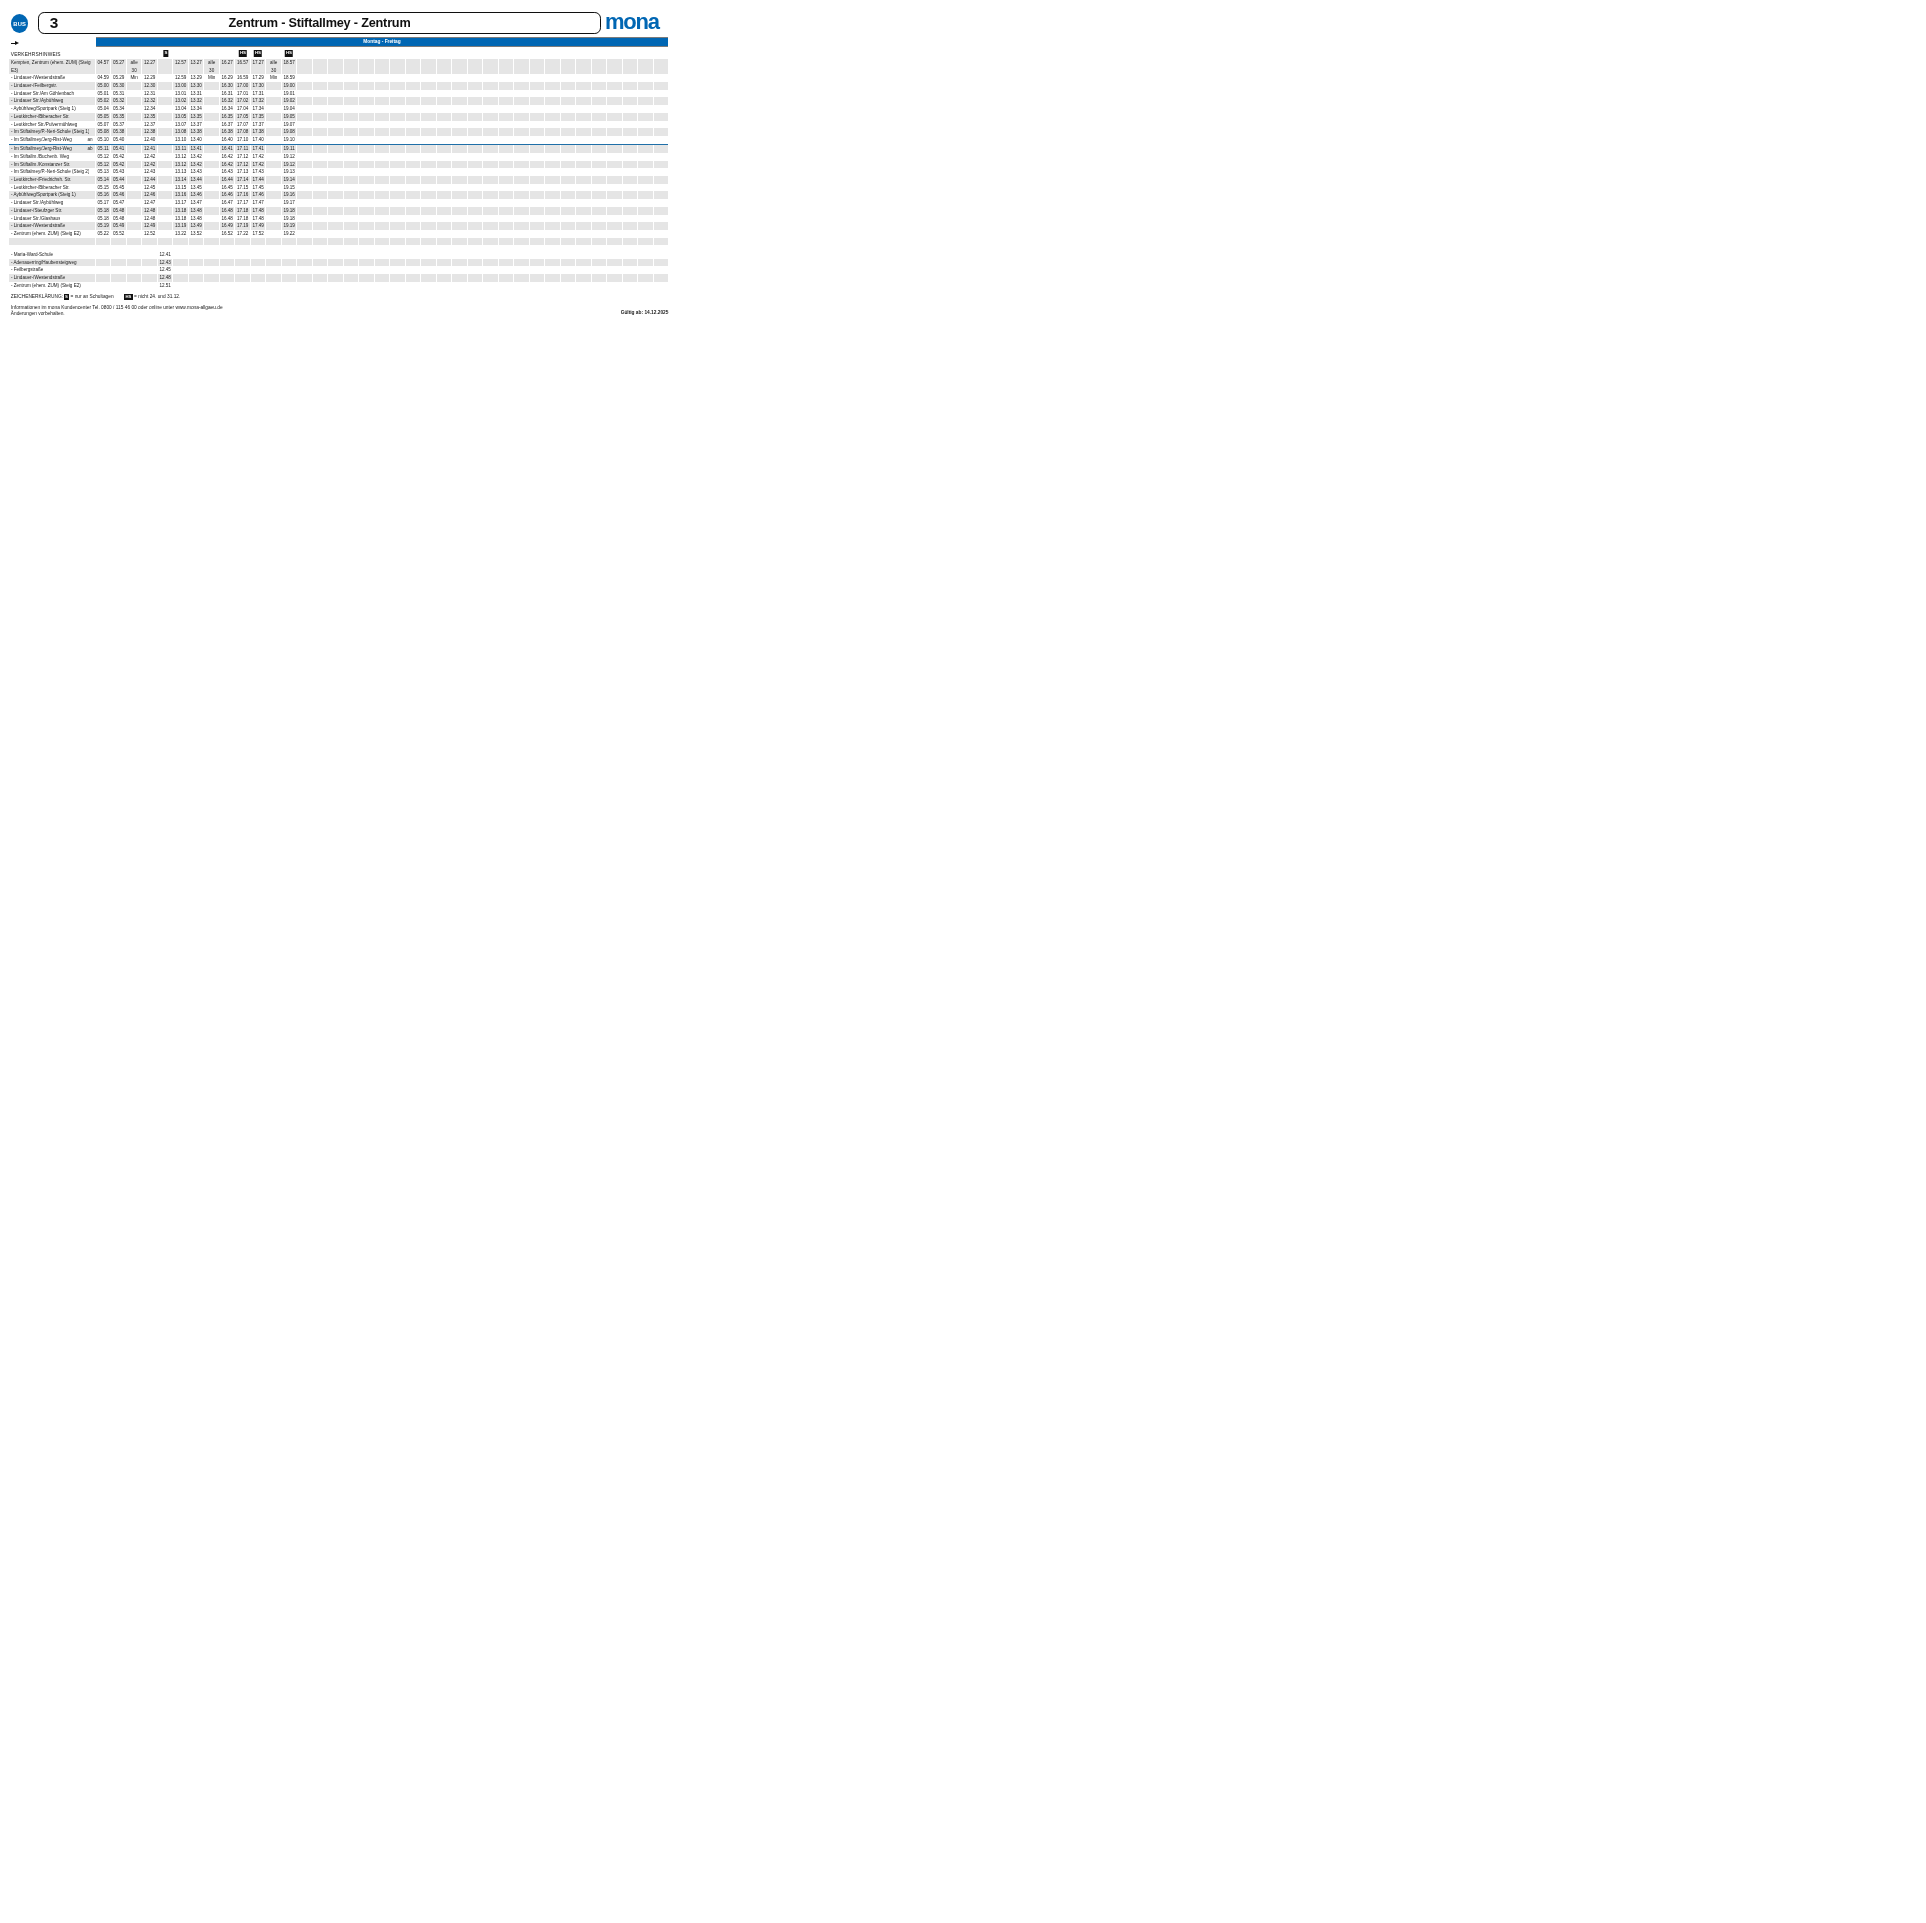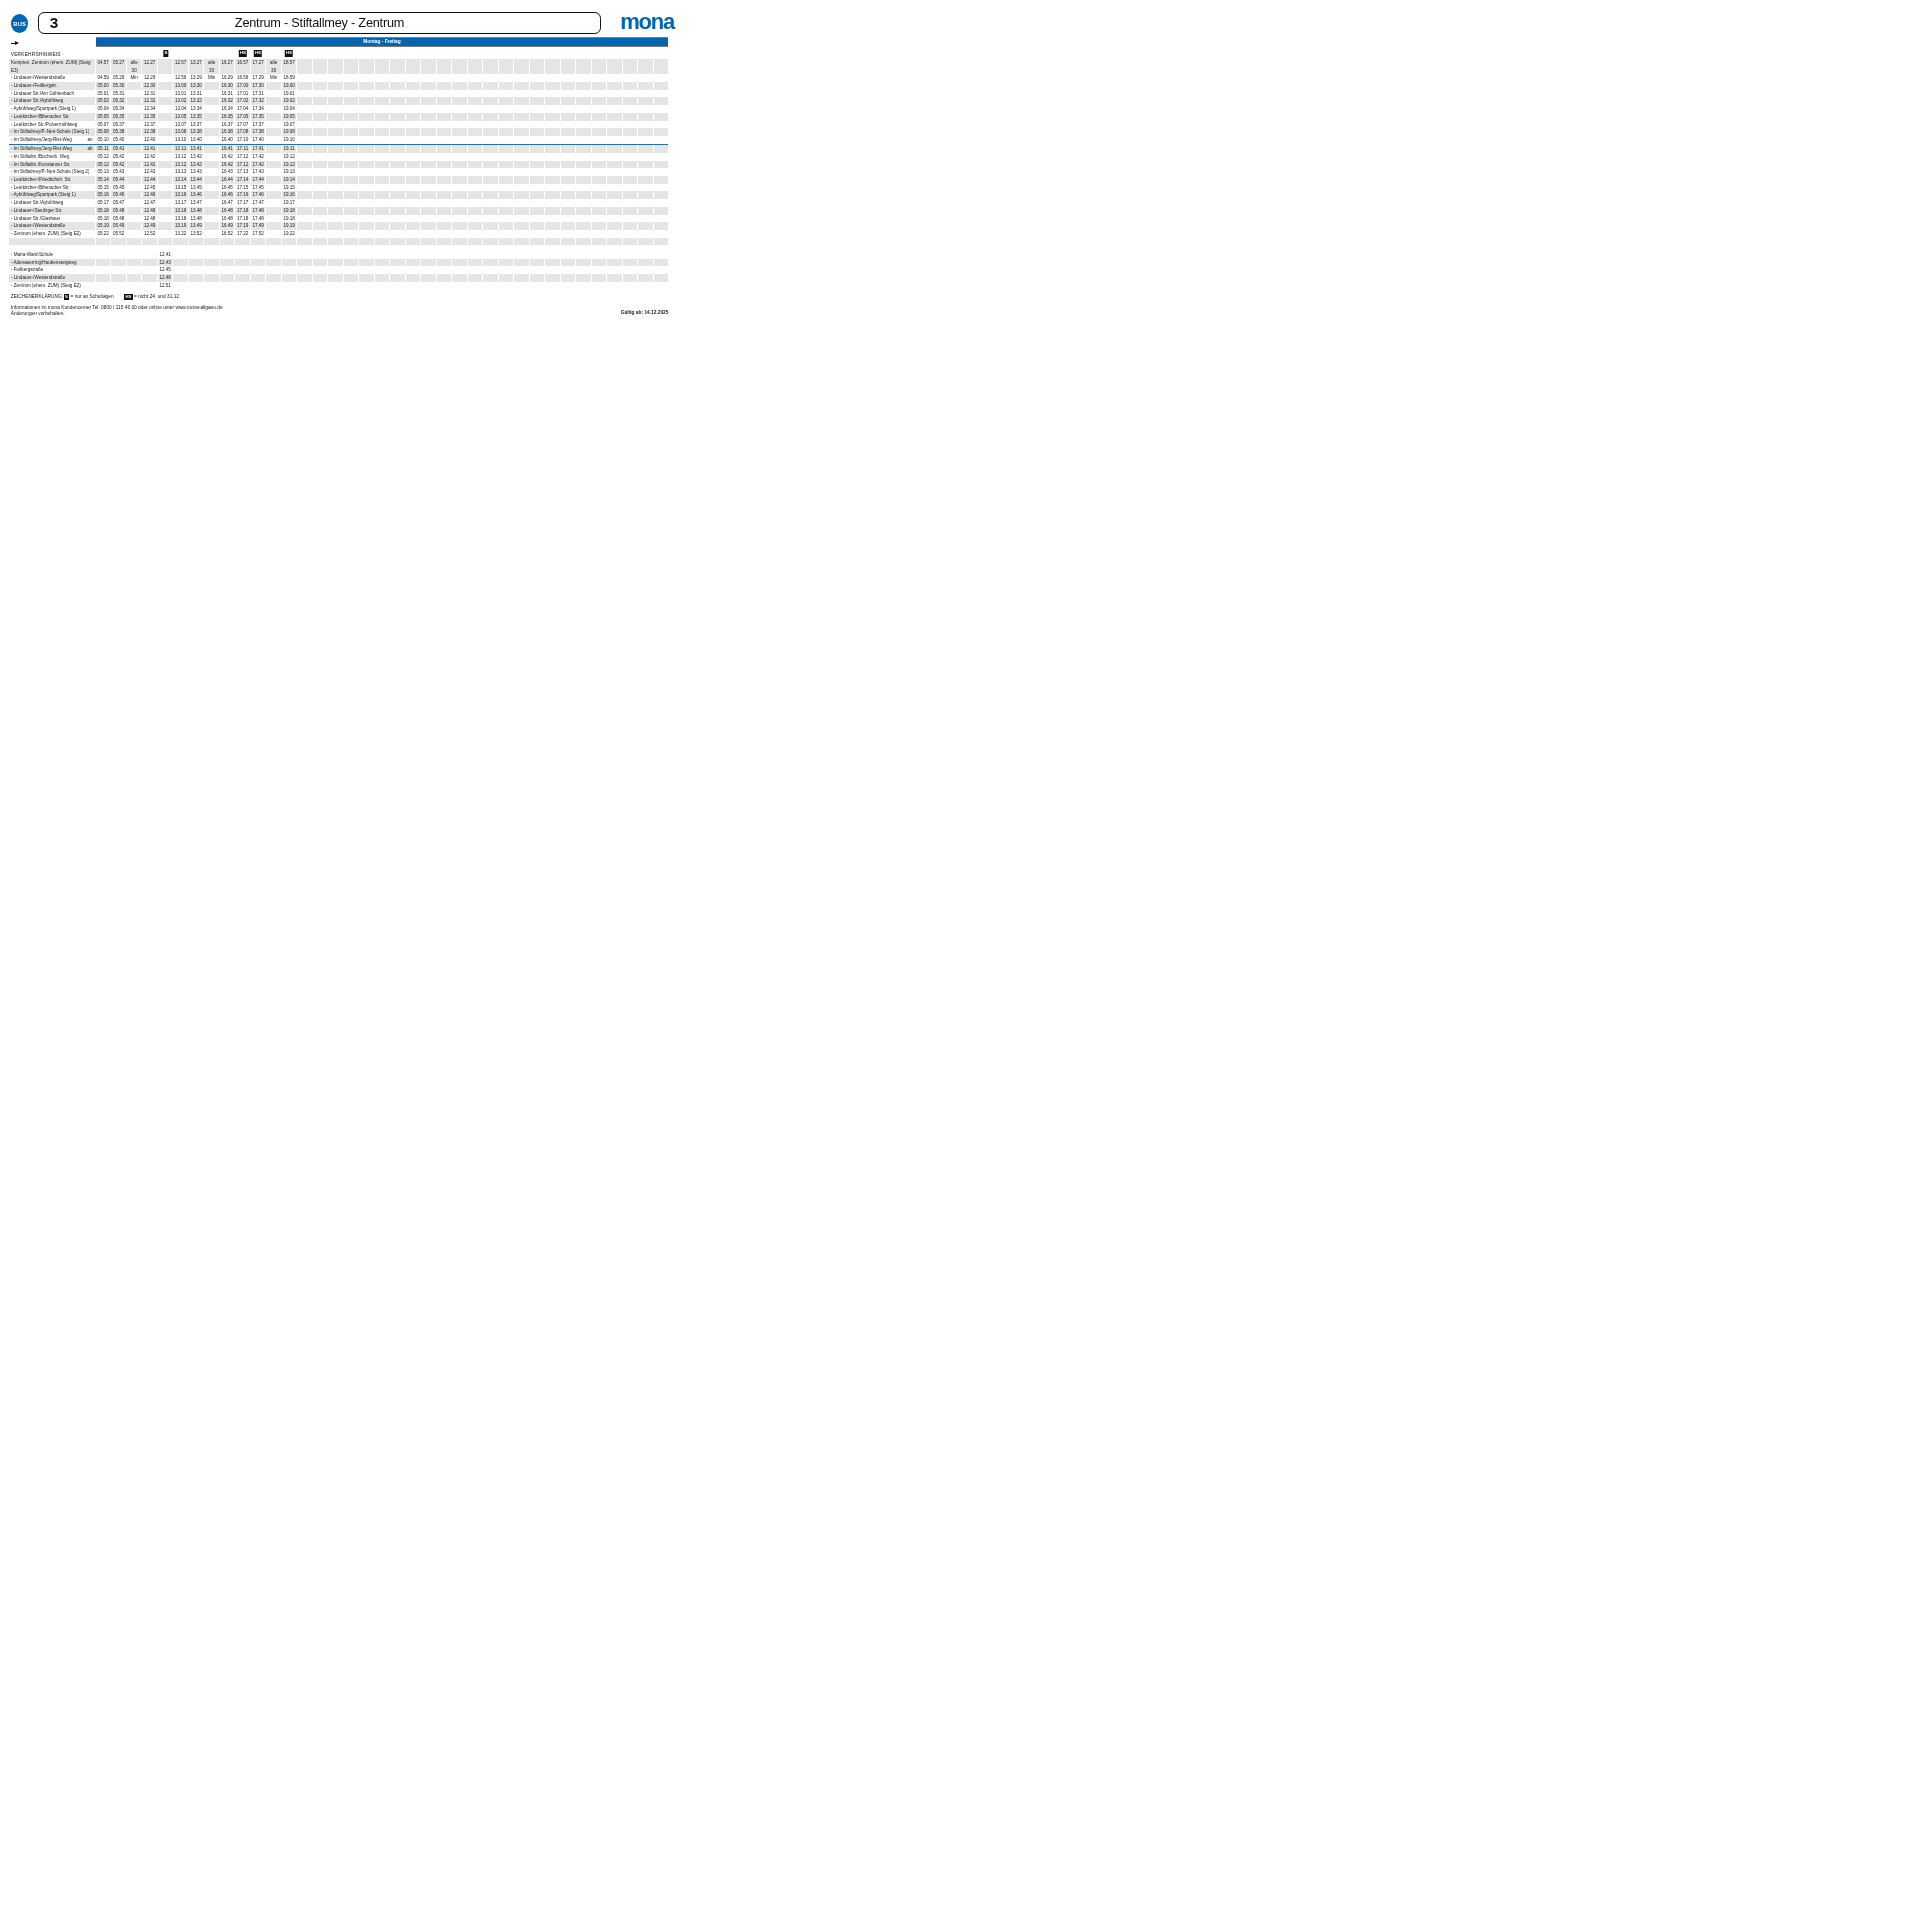--- a/index.html
+++ b/index.html
@@ -15,23 +15,23 @@
   }
   .route-box{
     position:absolute;left:38px;top:12px;width:561px;height:20px;
     border:1px solid #101010;border-radius:6.2px;background:#fff;
     display:flex;align-items:center;justify-content:center;
   }
   .route-number{
     position:absolute;left:10.8px;top:50%;transform:translateY(-50%);
     font-size:15.4px;font-weight:bold;color:#111;
   }
-  .route-title{font-size:12.7px;font-weight:normal;letter-spacing:-0.2px;color:#111;}
+  .route-title{font-size:12.7px;font-weight:bold;letter-spacing:-0.2px;color:#111;}
   .mona-logo{
-    position:absolute;left:605px;top:8.5px;width:69px;text-align:right;
+    position:absolute;left:605px;top:8.5px;width:69px;text-align:left;
     font-size:22px;font-weight:bold;color:#0066b3;letter-spacing:-1.2px;
   }
   
   .direction-arrow{position:absolute;left:11.2px;top:41px;width:7.7px;height:5px;}
   .direction-arrow .stem{position:absolute;left:0;top:1.5px;width:3.9px;height:1.9px;background:#111;}
   .direction-arrow .head{
     position:absolute;right:0;top:0;width:0;height:0;
     border-top:2.5px solid transparent;border-bottom:2.5px solid transparent;border-left:4.2px solid #111;
   }
   .day-band{

